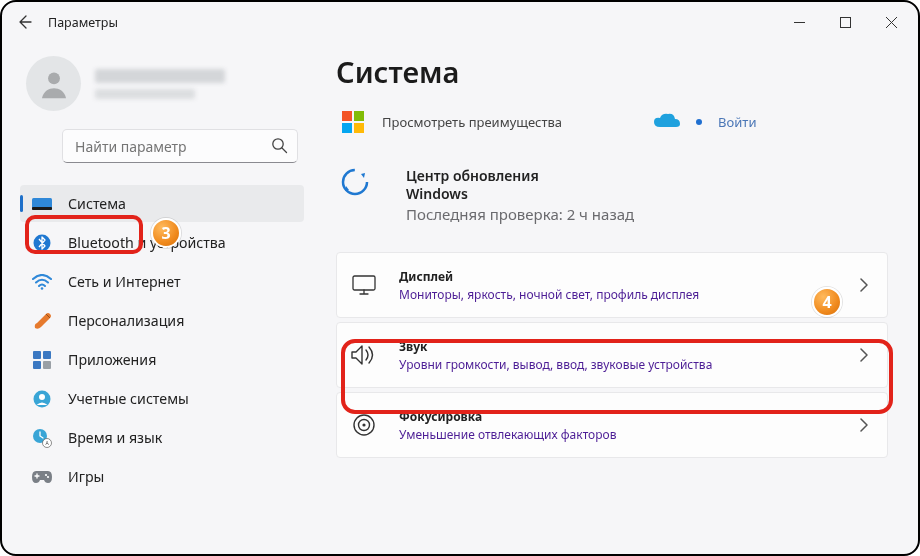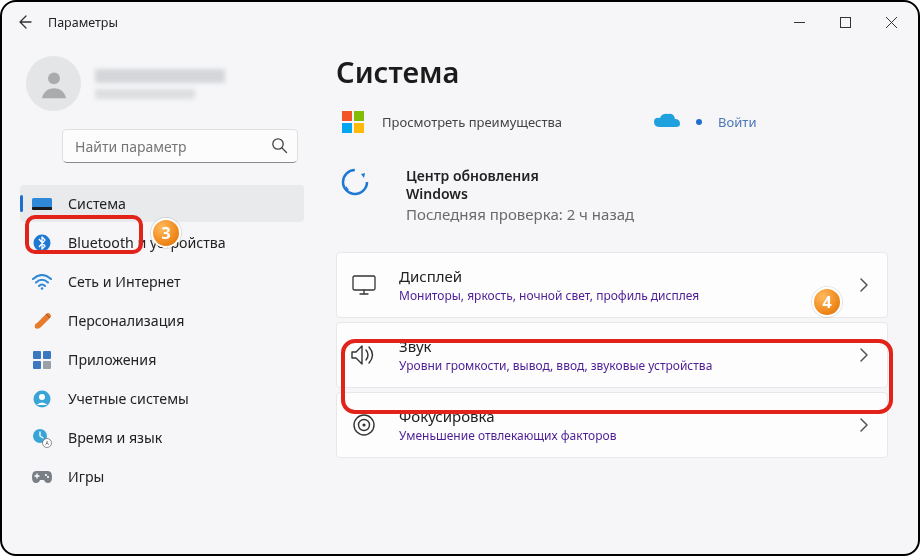--- a/index.html
+++ b/index.html
@@ -59,21 +59,21 @@
   .upd-title { font-size: 14px; font-weight: 600; color: #222; line-height: 1.25; }
   .upd-sub { font-size: 15px; color: #6a6a6e; margin-top: 2px; }
   
   .card {
     display: flex; align-items: center; height: 66px; background: #fdfdfd;
     border: 1px solid #e8e8ea; border-radius: 4px; padding: 0 18px 0 14px;
     margin-bottom: 4px; cursor: pointer;
   }
   .card-ic { width: 26px; height: 26px; display: flex; align-items: center; justify-content: center; margin-right: 22px; color: #222; }
   .card-body { flex: 1; }
-  .card-title { font-size: 15px; color: #222; }
+  .card-title { font-size: 12px; color: #222; font-weight: bold; }
   .card-sub { font-size: 12px; color: #4c1d95; margin-top: 1px; }
   .chev { color: #555; }
   
   .hl { position: absolute; border: 4px solid #e2231a; border-radius: 10px; pointer-events: none; z-index: 5; }
   .hl-3 { left: 23px; top: 213px; width: 118px; height: 39px; }
   .hl-4 { left: 339px; top: 337px; width: 552px; height: 75px; border-radius: 14px; }
   
   .badge {
     position: absolute; width: 30px; height: 30px; border-radius: 50%;
     background: radial-gradient(circle at 35% 30%, #ffba5e, #f08a1d 60%, #d66f0a);

